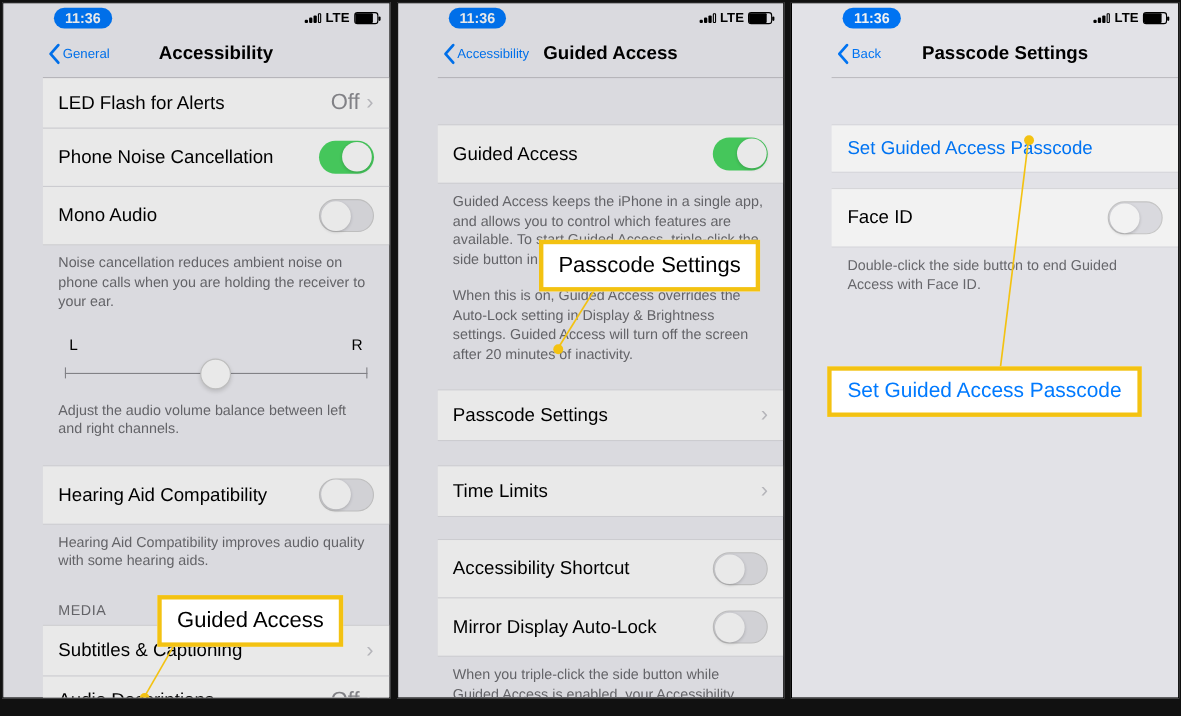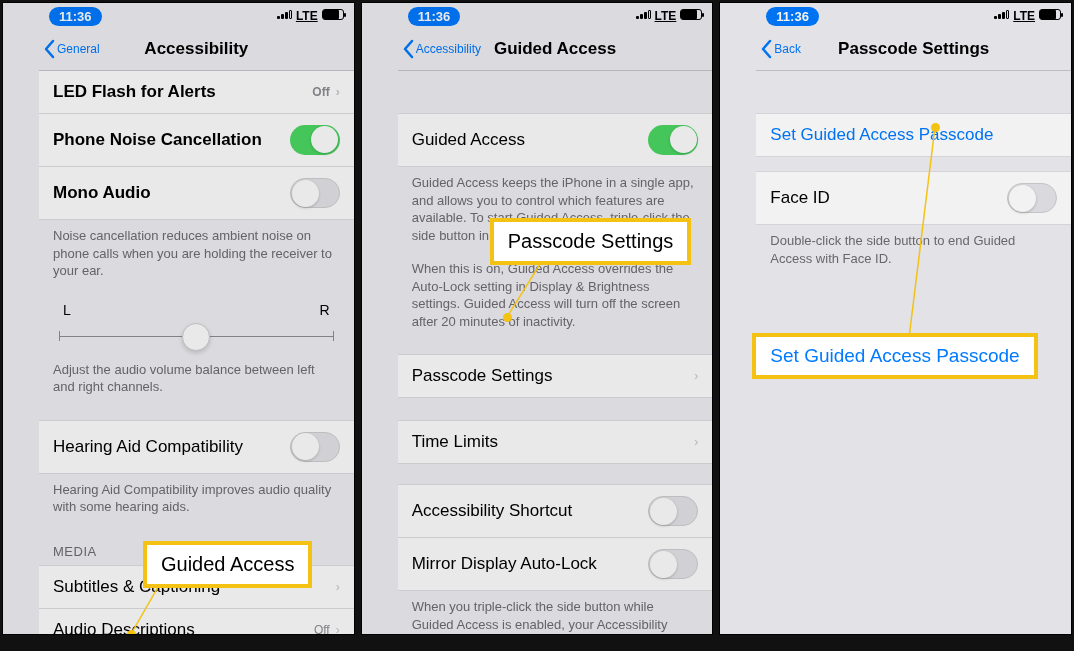--- a/index.html
+++ b/index.html
@@ -3,53 +3,53 @@
 <meta charset="utf-8">
 <style>
   * { box-sizing: border-box; margin: 0; padding: 0; font-family: -apple-system, Helvetica, Arial, sans-serif; }
   body { background: #111; width: 1074px; height: 651px; }
   .screens { display: flex; gap: 6px; padding: 2px; }
   .screen { width: 355px; height: 633px; background: #efeff4; position: relative; overflow: hidden; border: 1px solid #000; padding-left: 36px; }
   .dim::after { content:""; position:absolute; inset:0; background:rgba(0,0,0,0.085); pointer-events:none; }
   .screen.light.dim::after { background:rgba(0,0,0,0.05); }
   .status-bar { height: 24px; display:flex; align-items:center; justify-content:space-between; padding: 2px 10px 0 10px; font-size:12px; font-weight:600; }
   .time-pill { background:#007aff; color:#fff; border-radius:12px; padding:2px 10px; font-size:13px; }
-  .status-right { display:flex; align-items:flex-start; gap:4px;text-decoration:underline; }
+  .status-right { display:flex; align-items:center; gap:4px; }
   .sig { display:flex; align-items:flex-end; gap:1px; height:10px; }
   .sig span { width:3px; background:#000; border-radius:1px; }
   .sig span:nth-child(1){height:3px;} .sig span:nth-child(2){height:5px;} .sig span:nth-child(3){height:7px;} .sig span:nth-child(4){height:9px; background:transparent; border:1px solid #000;}
   .batt { width:22px; height:11px; border:1px solid #000; border-radius:3px; position:relative; }
   .batt::after{content:"";position:absolute;right:-3px;top:3px;width:2px;height:4px;background:#000;border-radius:1px;}
   .batt i{display:block;background:#000;height:100%;width:80%;border-radius:1px;}
   .nav { height: 44px; display:flex; align-items:center; border-bottom:1px solid #c8c7cc; position:relative; }
   .nav-back { color:#007aff; font-size:12px; display:flex; align-items:center; padding-left:4px; cursor:pointer; }
   .nav-back svg { margin-right:2px; }
   .nav-title { position:absolute; left:0; right:0; text-align:center; font-size:17px; font-weight:600; color:#000; pointer-events:none; }
   .screen3 .nav-title { color:#000; }
   .row { background:#fff; padding: 11px 14px; font-size:17px; color:#000; display:flex; align-items:center; justify-content:space-between; }
   .row + .row { border-top:1px solid #e0e0e4; }
-  .row .right { display:flex; align-items:center; gap:6px; color:#8e8e93; font-size:12px; }
+  .row .right { display:flex; align-items:center; gap:6px; color:#8e8e93; font-size:20px; }
   .chev { color:#c7c7cc; }
   .footer { font-size:13px; color:#6d6d72; padding:7px 14px 14px; line-height:1.35; }
   .section-header { font-size:13px; color:#6d6d72; padding: 14px 14px 6px; text-transform:none; }
   .section-header.caps { text-transform: uppercase; letter-spacing:0.5px; }
   .toggle { width:50px; height:30px; border-radius:15px; position:relative; }
   .toggle.on { background:#4cd964; }
   .toggle.off { background:#e5e5ea; border:1px solid #d0d0d0;}
   .toggle i { position:absolute; width:27px; height:27px; background:#fff; border-radius:50%; top:1px; box-shadow:0 1px 3px rgba(0,0,0,0.2);}
   .toggle.on i { right:1.5px; }
   .toggle.off i { left:1px; top:0.5px; }
   .slider-row { padding: 8px 20px 4px; }
   .slider-labels { display:flex; justify-content:space-between; font-size:14px; padding: 0 4px 4px;}
   .slider-track { height:28px; position:relative; }
   .slider-track .line { position:absolute; top:14px; left:0; right:0; height:1px; background:#8e8e93;}
   .slider-track .tick { position:absolute; top:9px; width:1px; height:10px; background:#8e8e93;}
   .slider-track .knob { position:absolute; top:1px; width:28px; height:28px; background:#fff; border-radius:50%; border:1px solid #d0d0d0; box-shadow:0 2px 4px rgba(0,0,0,0.15);}
   .group { margin-top: 10px; border-top:1px solid #e0e0e4; border-bottom:1px solid #e0e0e4;}
-  .group.flush-top { margin-top: 0; border-top: none; font-weight: bold;}
+  .group.flush-top { margin-top: 0; border-top: none;}
   .callout { position:absolute; background:#fff; border:4px solid #f3c212; padding:8px 14px; font-size:20px; font-weight:400; color:#000; z-index:20; white-space:nowrap; }
   .callout.blue-text { color:#007aff; font-size:19px;}
   .dot { position:absolute; width:9px; height:9px; background:#f3c212; border-radius:50%; z-index:18;}
   svg.leader { position:absolute; z-index:15; pointer-events:none;}
   .link-row { color:#007aff; }
   .spacer-top-lg { height: 32px; }
 </style>
 </head>
 <body>
 

